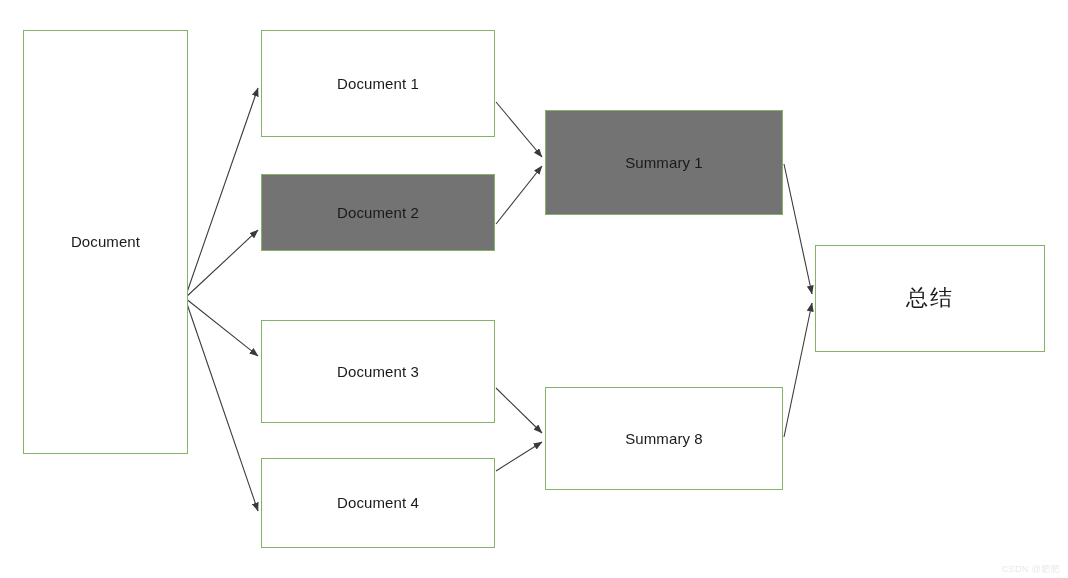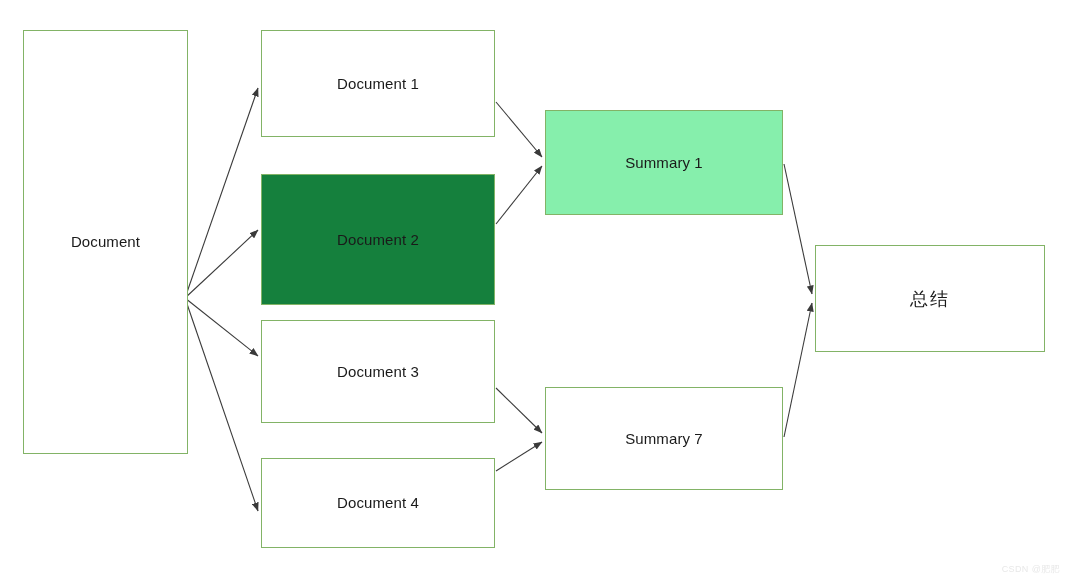--- a/index.html
+++ b/index.html
@@ -37,21 +37,21 @@
     color: #1a1a1a;
     font-size: 15px;
     font-weight: 400;
     line-height: 1.2;
     letter-spacing: 0.1px;
     white-space: nowrap;
     z-index: 2;
   }
   .node-cjk {
     font-family: "DejaVu Sans", "Liberation Sans", sans-serif;
-    font-size: 18px;
+    font-size: 22px;
     letter-spacing: 2px;
   }
   #watermark {
     position: absolute;
     right: 8px;
     bottom: 2px;
     font-size: 9px;
     color: #e8e8e8;
     letter-spacing: 0.4px;
     white-space: nowrap;
@@ -80,23 +80,23 @@
         <line x1="496" y1="388" x2="542" y2="433" stroke="#3a3a3a" marker-end="url(#arrowhead)"></line>
         <line x1="496" y1="471" x2="542" y2="442" stroke="#3a3a3a" marker-end="url(#arrowhead)"></line>
         <line x1="784" y1="164" x2="812" y2="294" stroke="#3a3a3a" marker-end="url(#arrowhead)"></line>
         <line x1="784" y1="437" x2="812" y2="303" stroke="#3a3a3a" marker-end="url(#arrowhead)"></line>
       </g>
   </svg>
 
   <div id="node-layer">
       <div class="node" style="left: 23px; top: 30px; width: 165px; height: 424px; border-color: rgb(130, 179, 102); background: rgb(255, 255, 255); color: rgb(26, 26, 26);">Document</div>
       <div class="node" style="left: 261px; top: 30px; width: 234px; height: 107px; border-color: rgb(130, 179, 102); background: rgb(255, 255, 255); color: rgb(26, 26, 26);">Document 1</div>
-      <div class="node" style="left: 261px; top: 174px; width: 234px; height: 131px; border-color: rgb(130, 179, 102); background: #15803d; color: rgb(26, 26, 26);">Document 2</div>
+      <div class="node" style="left: 261px; top: 174px; width: 234px; height: 77px; border-color: rgb(130, 179, 102); background: #737373; color: rgb(26, 26, 26);">Document 2</div>
       <div class="node" style="left: 261px; top: 320px; width: 234px; height: 103px; border-color: rgb(130, 179, 102); background: rgb(255, 255, 255); color: rgb(26, 26, 26); text-align: center;">Document 3</div>
       <div class="node" style="left: 261px; top: 458px; width: 234px; height: 90px; border-color: rgb(130, 179, 102); background: rgb(255, 255, 255); color: rgb(26, 26, 26);">Document 4</div>
-      <div class="node" style="left: 545px; top: 110px; width: 238px; height: 105px; border-color: rgb(130, 179, 102); background: #86efac; color: rgb(26, 26, 26);">Summary 1</div>
-      <div class="node" style="left: 545px; top: 387px; width: 238px; height: 103px; border-color: rgb(130, 179, 102); background: rgb(255, 255, 255); color: rgb(26, 26, 26);">Summary 7</div>
+      <div class="node" style="left: 545px; top: 110px; width: 238px; height: 105px; border-color: rgb(130, 179, 102); background: #737373; color: rgb(26, 26, 26);">Summary 1</div>
+      <div class="node" style="left: 545px; top: 387px; width: 238px; height: 103px; border-color: rgb(130, 179, 102); background: rgb(255, 255, 255); color: rgb(26, 26, 26);">Summary 8</div>
       <div class="node node-cjk" style="left: 815px; top: 245px; width: 230px; height: 107px; border-color: rgb(130, 179, 102); background: rgb(255, 255, 255); color: rgb(26, 26, 26);">总结</div>
     </div>
 
   <div id="watermark">CSDN @肥肥</div>
 
 </div>
 
 </body></html>

